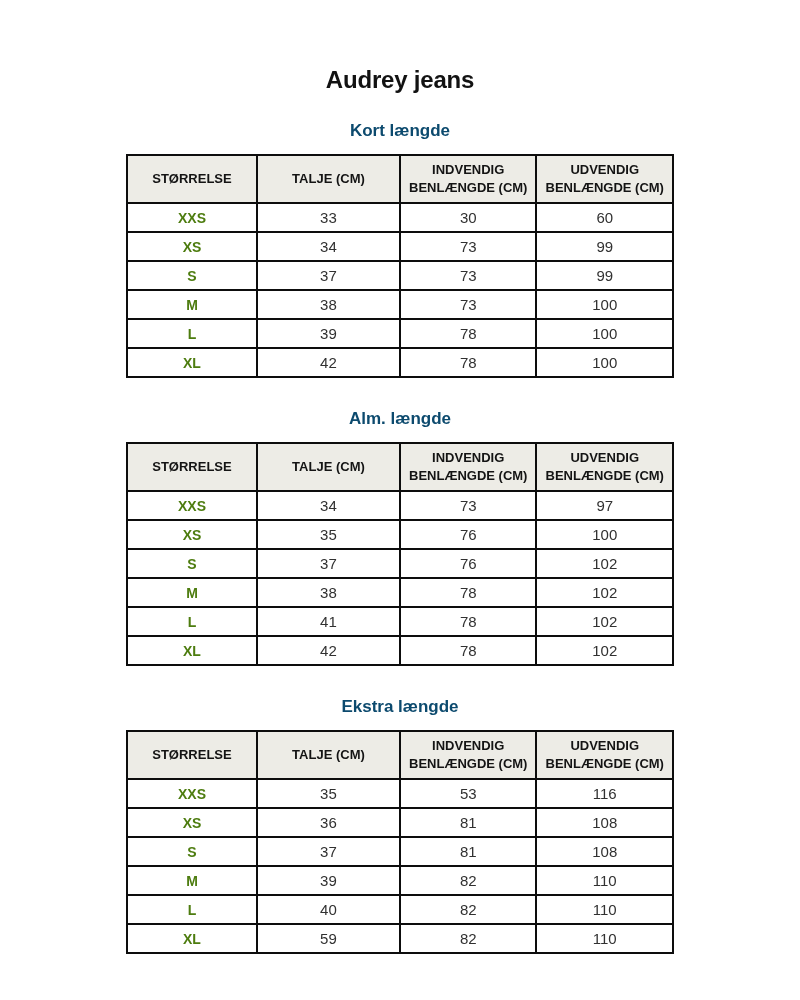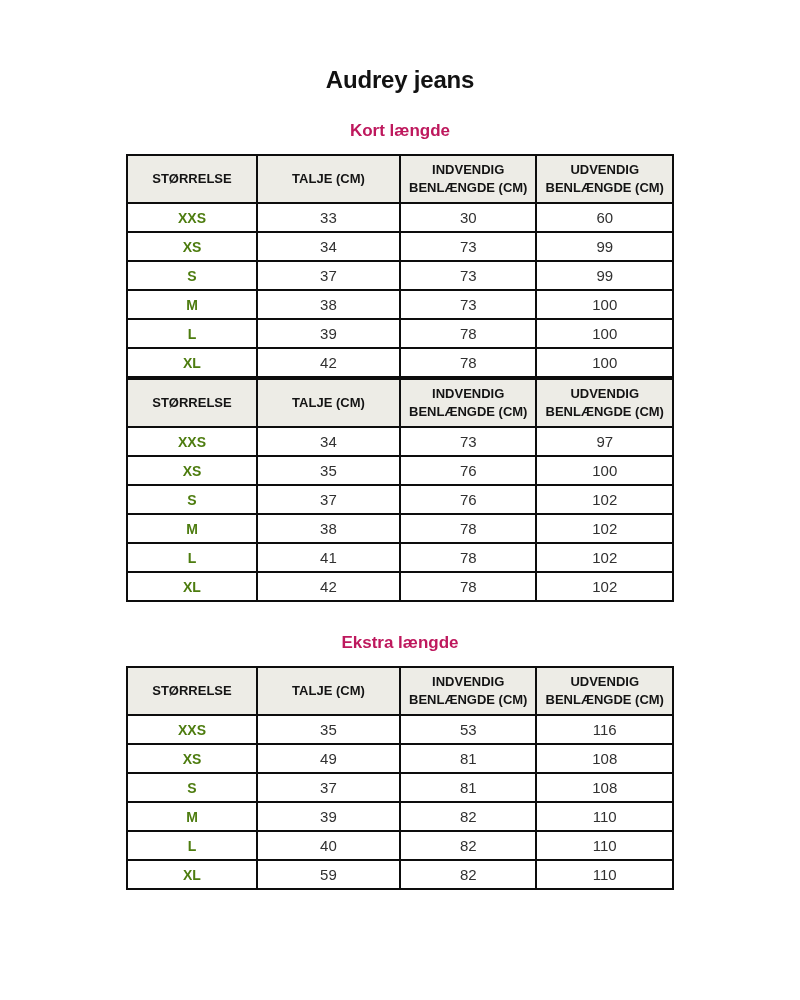--- a/index.html
+++ b/index.html
@@ -26,21 +26,21 @@
     font-weight: 700;
     letter-spacing: -0.2px;
     color: #121212;
   }
   .section-heading {
     margin: 30px 0 12px 0;
     text-align: center;
     font-size: 17px;
     line-height: 22px;
     font-weight: 700;
-    color: #be185d;
+    color: #0c4a6e;
   }
   .size-section:first-of-type .section-heading {
     margin-top: 25px;
   }
   table.size-table {
     width: 548px;
     margin: 0 auto;
     border-collapse: collapse;
     table-layout: fixed;
   }
@@ -135,20 +135,21 @@
               <td class="size-cell">XL</td>
               <td class="value-cell">42</td>
               <td class="value-cell">78</td>
               <td class="value-cell">100</td>
             </tr>
           </tbody>
     </table>
   </section>
 
   <section class="size-section">
+    <h2 class="section-heading">Alm. længde</h2>
     <table class="size-table">
       <colgroup>
         <col class="c-size">
             <col class="c-talje">
             <col class="c-indv">
             <col class="c-udv">
       </colgroup>
       <thead>
         <tr>
               <th>STØRRELSE</th>
@@ -217,21 +218,21 @@
       </thead>
       <tbody>
             <tr>
               <td class="size-cell">XXS</td>
               <td class="value-cell">35</td>
               <td class="value-cell">53</td>
               <td class="value-cell">116</td>
             </tr>
             <tr>
               <td class="size-cell">XS</td>
-              <td class="value-cell">49</td>
+              <td class="value-cell">36</td>
               <td class="value-cell">81</td>
               <td class="value-cell">108</td>
             </tr>
             <tr>
               <td class="size-cell">S</td>
               <td class="value-cell">37</td>
               <td class="value-cell">81</td>
               <td class="value-cell">108</td>
             </tr>
             <tr>

